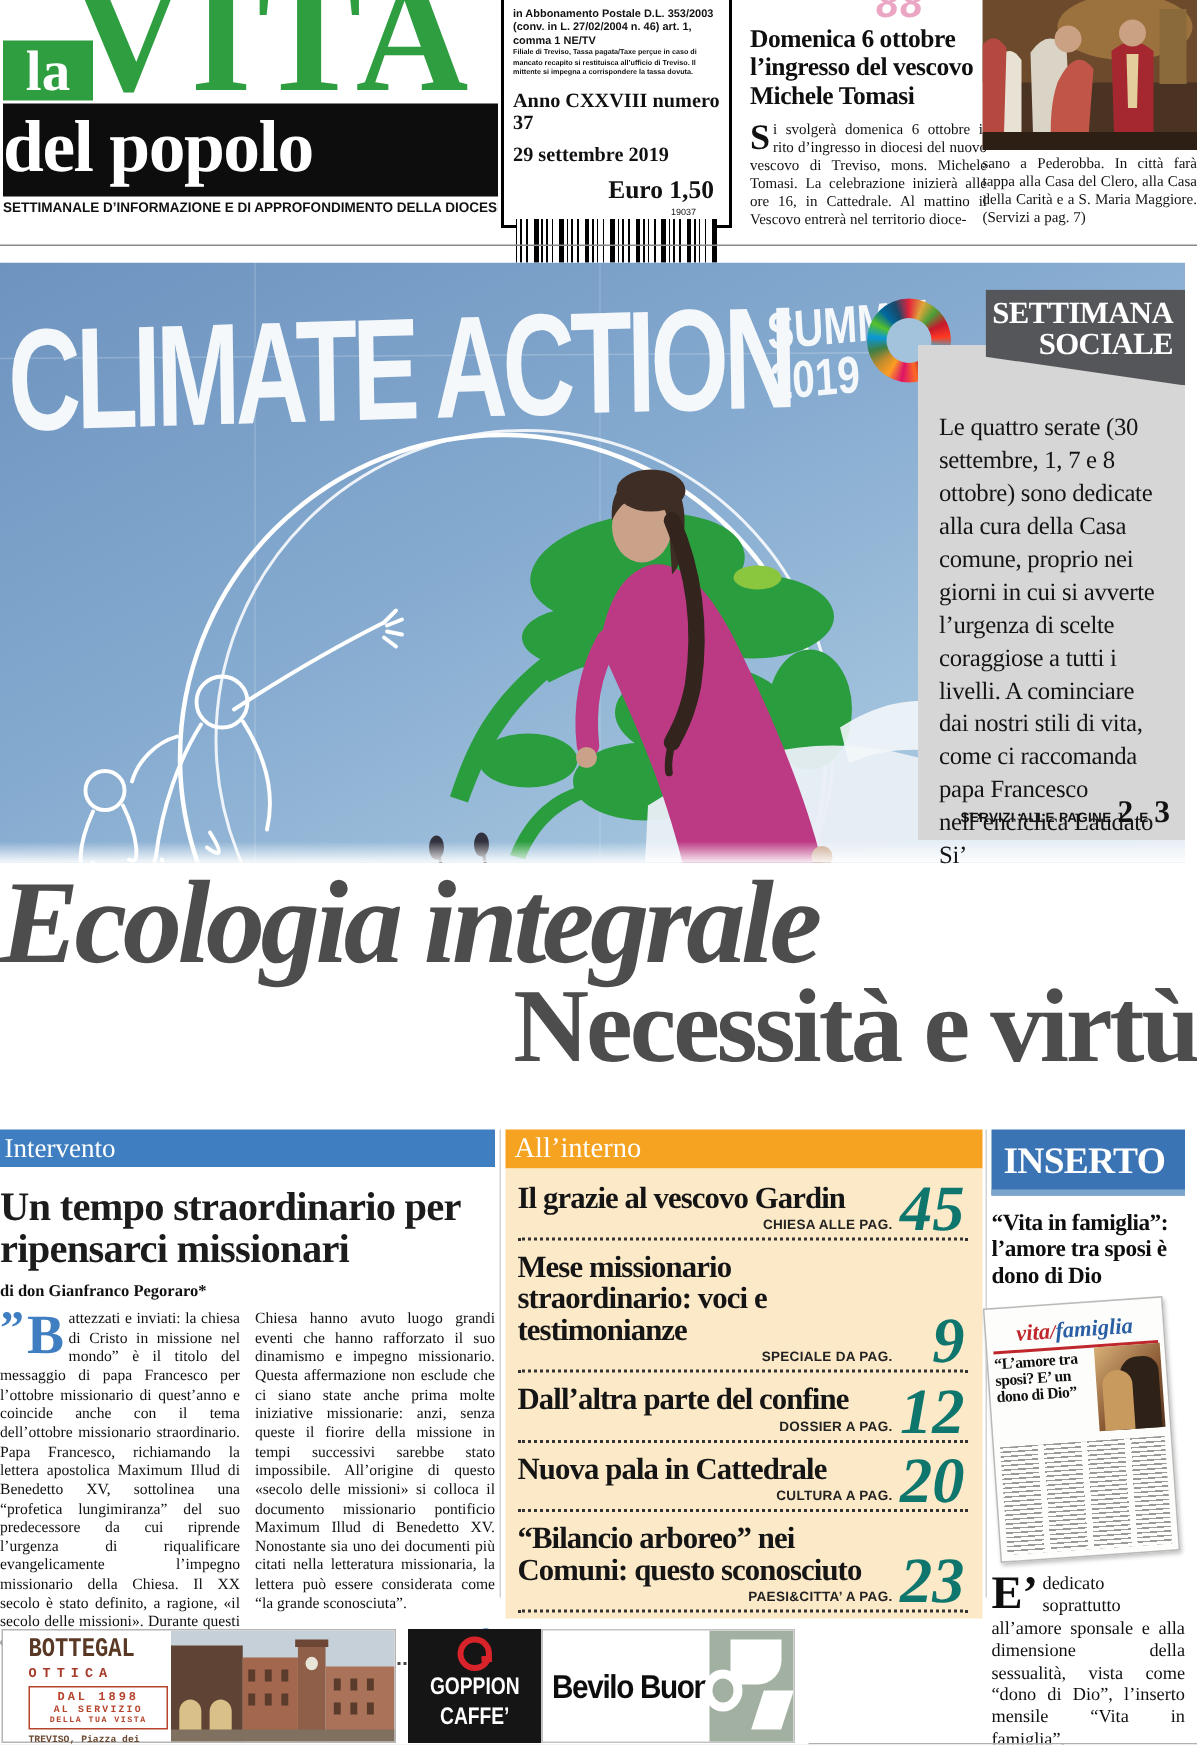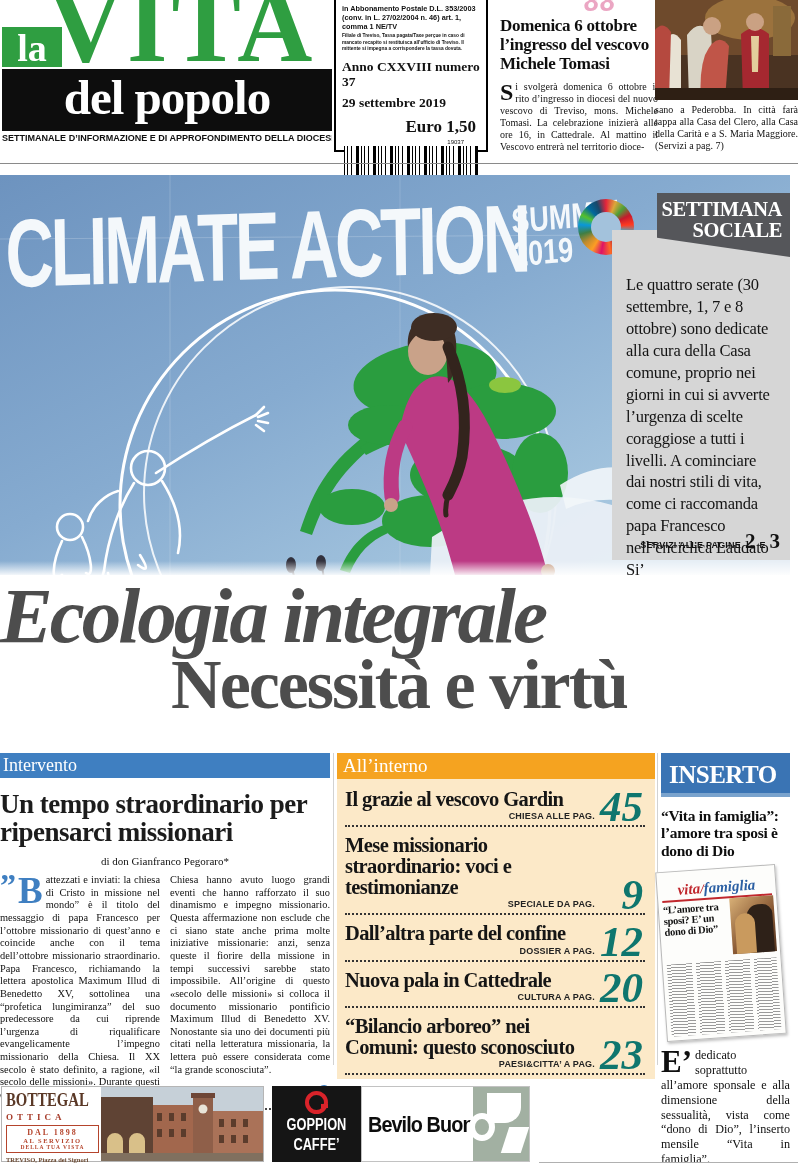--- a/index.html
+++ b/index.html
@@ -7,21 +7,21 @@
         font-family:"Liberation Serif",serif;color:#111;}
   .abs{position:absolute;}
 
   
   .masthead{left:2px;top:0;width:330px;height:150px;overflow:hidden;}
   .vita{position:absolute;left:46px;top:-36px;font-weight:bold;font-size:104px;color:#2f9e41;
         letter-spacing:4px;transform:scaleY(1.02);transform-origin:left top;}
   .la-badge{position:absolute;left:0;top:27px;width:60px;height:40px;background:#2f9e41;color:#fff;
         font-weight:bold;font-size:38px;text-align:center;line-height:42px;}
   .delpopolo{position:absolute;left:0;top:69px;width:330px;height:62px;background:#0d0d0d;color:#fff;
-        font-weight:bold;font-size:49px;text-align:center;line-height:58px;letter-spacing:-1px;}
+        font-weight:bold;font-size:49px;text-align:left;line-height:58px;letter-spacing:-1px;}
   .tagline{position:absolute;left:0;top:133px;width:330px;font-family:"Liberation Sans",sans-serif;
         font-weight:bold;font-size:9.3px;color:#111;white-space:nowrap;transform:scaleX(0.97);transform-origin:left;}
 
   
   .issue-box{left:334px;top:-10px;width:154px;height:162px;border:2px solid #000;box-sizing:border-box;
         padding:12px 6px 0 6px;background:#fff;}
   .postal{font-family:"Liberation Sans",sans-serif;font-weight:bold;font-size:7.3px;line-height:1.25;}
   .fineprint{font-family:"Liberation Sans",sans-serif;font-weight:bold;font-size:4.8px;line-height:1.35;margin-top:2px;}
   .issueline{font-weight:bold;font-size:13.5px;line-height:1.12;margin-top:6px;}
   .price{font-weight:bold;font-size:17px;text-align:right;margin-top:7px;padding-right:4px;}
@@ -53,29 +53,29 @@
         letter-spacing:-0.4px;clip-path:polygon(0 0,100% 0,100% 100%,0 70%);}
   .sd-body{position:absolute;left:14px;top:44px;width:152px;font-size:16.5px;line-height:1.33;color:#141414;letter-spacing:-0.2px;}
   .sd-footer{position:absolute;right:10px;bottom:6px;white-space:nowrap;}
   .sd-footer .lbl{font-family:"Liberation Sans",sans-serif;font-weight:bold;font-size:9px;letter-spacing:0.2px;}
   .sd-footer .num{font-weight:bold;font-size:21px;}
   .sd-footer .sep{font-family:"Liberation Sans",sans-serif;font-weight:bold;font-size:9px;}
 
   
   .headline1{left:0;top:576px;width:798px;font-weight:bold;font-style:italic;
         font-size:79px;color:#4d4d4d;letter-spacing:-3px;line-height:1;white-space:nowrap;}
-  .headline2{left:0;top:650px;width:798px;text-align:center;font-weight:bold;
+  .headline2{left:0;top:650px;width:798px;text-align:right;font-weight:bold;
         font-size:70px;color:#4d4d4d;letter-spacing:-2px;line-height:1;white-space:nowrap;}
 
   
   .vsep{top:753px;height:312px;border-left:1px solid #d2d2d2;}
   .col-left{left:0;top:753px;width:330px;}
   .bar-blue{width:330px;height:25px;background:#3f7fc1;color:#fff;font-size:18px;line-height:25px;padding-left:3px;box-sizing:border-box;}
   .iv-title{margin-top:12px;font-size:27px;font-weight:600;color:#1c1c1c;line-height:1.04;letter-spacing:-0.5px;}
-  .iv-byline{margin-top:9px;font-weight:normal;font-size:11px;text-align:center;}
+  .iv-byline{margin-top:9px;font-weight:bold;font-size:11px;}
   .iv-cols{margin-top:7px;display:flex;gap:10px;}
   .iv-col{width:160px;font-size:10.4px;text-align:justify;line-height:1.215;color:#101010;}
   .iv-quote{float:left;color:#3f7fc1;font-weight:bold;font-size:32px;line-height:0.7;margin-right:2px;}
   .iv-drop{float:left;color:#3f7fc1;font-weight:bold;font-size:37px;line-height:0.8;margin:2px 3px 0 0;}
   .iv-segue{display:flex;justify-content:space-between;align-items:flex-end;border-bottom:2px dotted #444;
         padding-bottom:3px;margin-top:8px;}
   .segue-label{color:#3f7fc1;font-weight:bold;font-size:15px;}
   .segue-num{color:#3f7fc1;font-weight:bold;font-style:italic;font-size:27px;line-height:0.75;}
 
   .col-mid{left:337px;top:753px;width:318px;}
@@ -104,21 +104,21 @@
   .th-photo::after{content:"";position:absolute;left:4px;top:16px;width:20px;height:46px;background:#c99a5e;border-radius:10px 10px 0 0;}
   .th-cols{position:absolute;left:4px;top:92px;right:4px;bottom:4px;
         background:repeating-linear-gradient(90deg,transparent 0 25px,#fdfdfb 25px 29px),
                    repeating-linear-gradient(180deg,#9a9a9a 0 1px,transparent 1px 3px);}
   .ins-body{margin-top:10px;font-size:12.2px;text-align:justify;line-height:1.22;color:#0f0f0f;}
   .ins-drop{float:left;font-weight:bold;font-size:31px;line-height:0.78;margin:2px 3px 0 0;}
 
   
   .ad{top:1086px;height:76px;box-sizing:border-box;}
   .ad-bottegal{left:1px;width:263px;border:1px solid #b5b5b5;background:#fff;display:flex;}
-  .bt-text{width:99px;padding:3px 2px 0 4px;box-sizing:border-box;font-family:Liberation Serif, serif;}
+  .bt-text{width:99px;padding:3px 2px 0 4px;box-sizing:border-box;font-family:Liberation Mono, monospace;margin-left:13px;}
   .bt-name{color:#5a3826;font-weight:bold;font-size:18px;transform:scaleX(0.82);transform-origin:left;white-space:nowrap;}
   .bt-ottica{color:#a63b2a;font-weight:bold;font-size:9px;letter-spacing:4px;margin-top:1px;}
   .bt-box{border:1px solid #b5442c;margin-top:3px;padding:2px 1px;text-align:center;color:#b5442c;font-weight:bold;}
   .bt-l1{font-size:8px;letter-spacing:2px;}
   .bt-l2{font-size:6.5px;letter-spacing:1.5px;}
   .bt-l3{font-size:5.5px;letter-spacing:1px;}
   .bt-city{margin-top:3px;color:#6b4a33;font-weight:bold;font-size:6.5px;}
   .bt-photo{flex:1;}
 
   .ad-goppion{left:272px;width:89px;background:#151515;color:#fff;text-align:center;padding-top:5px;

